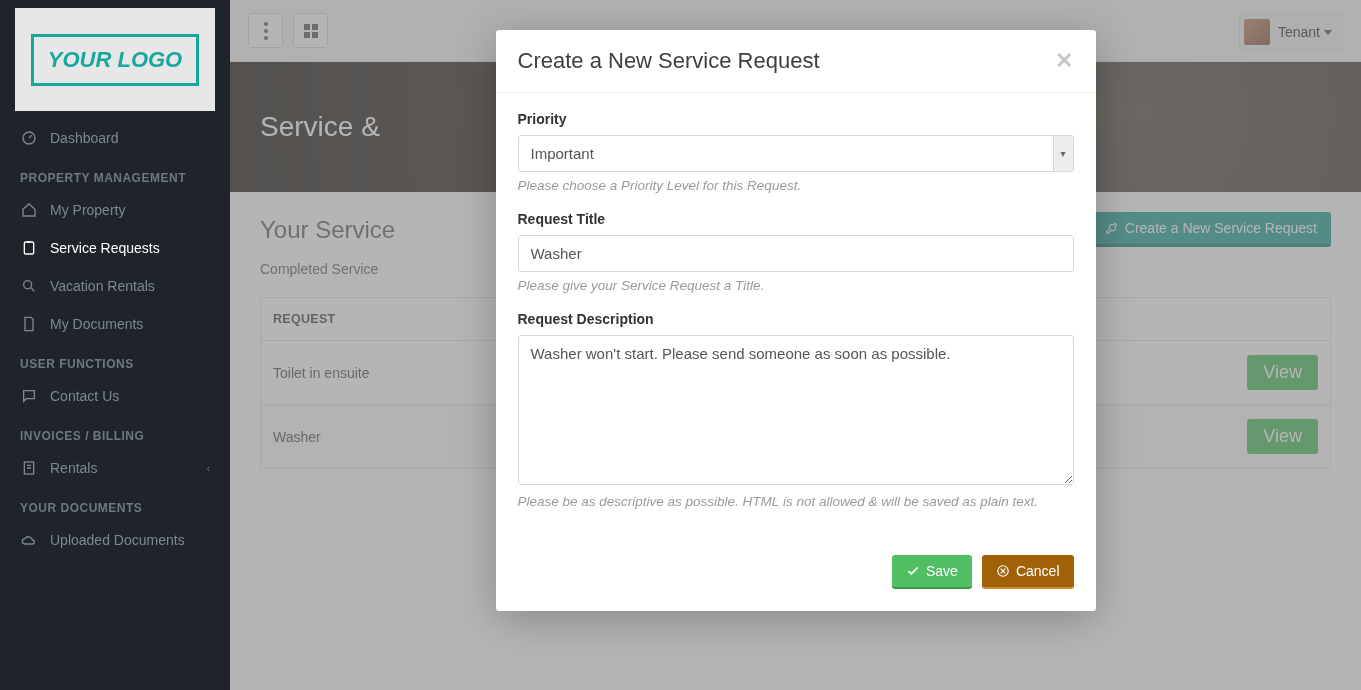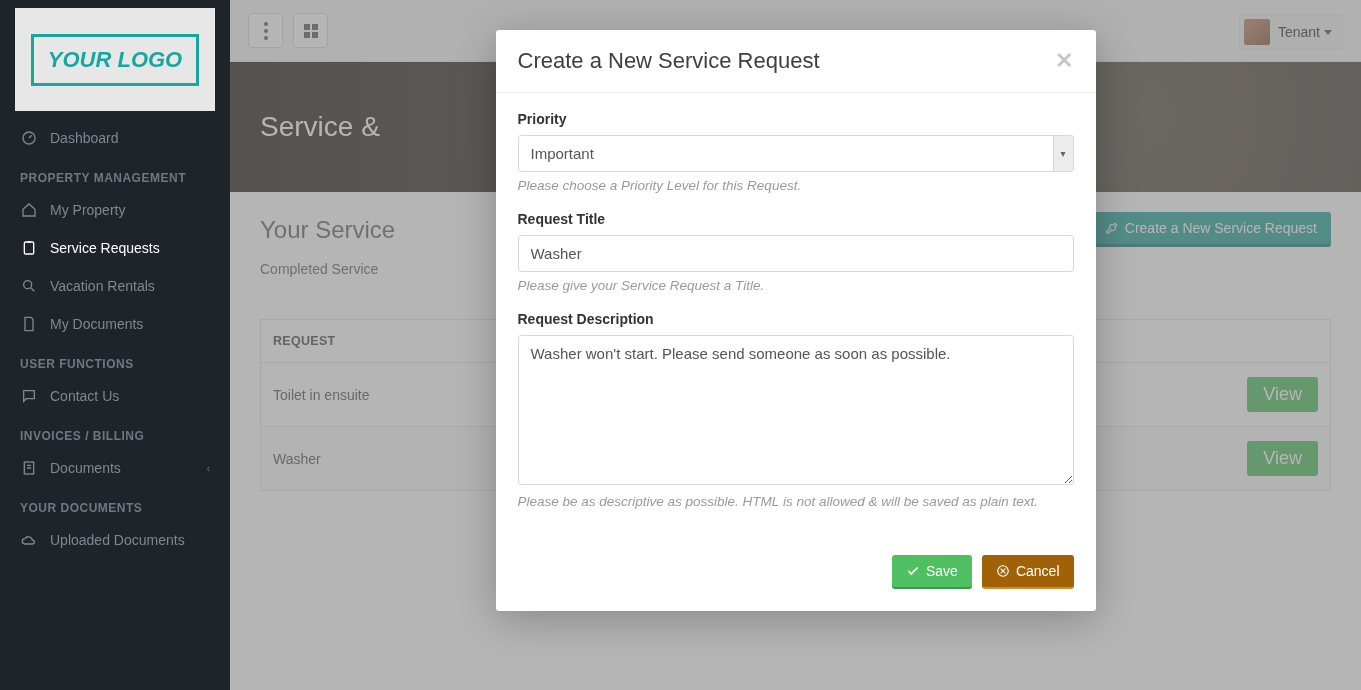--- a/index.html
+++ b/index.html
@@ -135,21 +135,21 @@
     padding: 8px 14px;
     border-radius: 3px;
     color:#fff; font-size:14px;
     cursor:pointer; border:none;
   }
   .btn-teal { background:#27a59a; border-bottom:3px solid #1e8279; }
   .btn-green { background:#4fbf61; border-bottom:2px solid #3a9a49; }
   .btn-orange { background:#a16207; border-bottom:2px solid #cf8f31; }
   .btn .icon-left { margin-right:6px; }
 
-  .muted-line { color:#666; margin-bottom:42px; }
+  .muted-line { color:#666; margin-bottom:20px; }
 
   table.req-table {
     width:100%; border-collapse:collapse;
     border:1px solid #e5e5e5;
   }
   table.req-table th, table.req-table td {
     text-align:left;
     padding: 14px 12px;
     border-bottom:1px solid #e5e5e5;
     font-size:14px;
@@ -309,21 +309,21 @@
 
   <div class="nav-section-title">INVOICES / BILLING</div>
 
   <div class="nav-item">
     <span class="nav-icon">
       <svg width="16" height="16" viewBox="0 0 24 24" fill="none" stroke="#7d8893" stroke-width="2">
           <rect x="5" y="3" width="14" height="18"></rect>
           <path d="M9 8h6M9 12h6"></path>
         </svg>
     </span>
-    <span>Documents</span>
+    <span>Rentals</span>
     <span class="nav-chevron">‹</span>
   </div>
 
   <div class="nav-section-title">YOUR DOCUMENTS</div>
 
   <div class="nav-item">
     <span class="nav-icon">
       <svg width="16" height="16" viewBox="0 0 24 24" fill="none" stroke="#7d8893" stroke-width="2">
           <path d="M6 18a4 4 0 010-8 6 6 0 0111 2 3 3 0 010 6H6z"></path>
         </svg>

